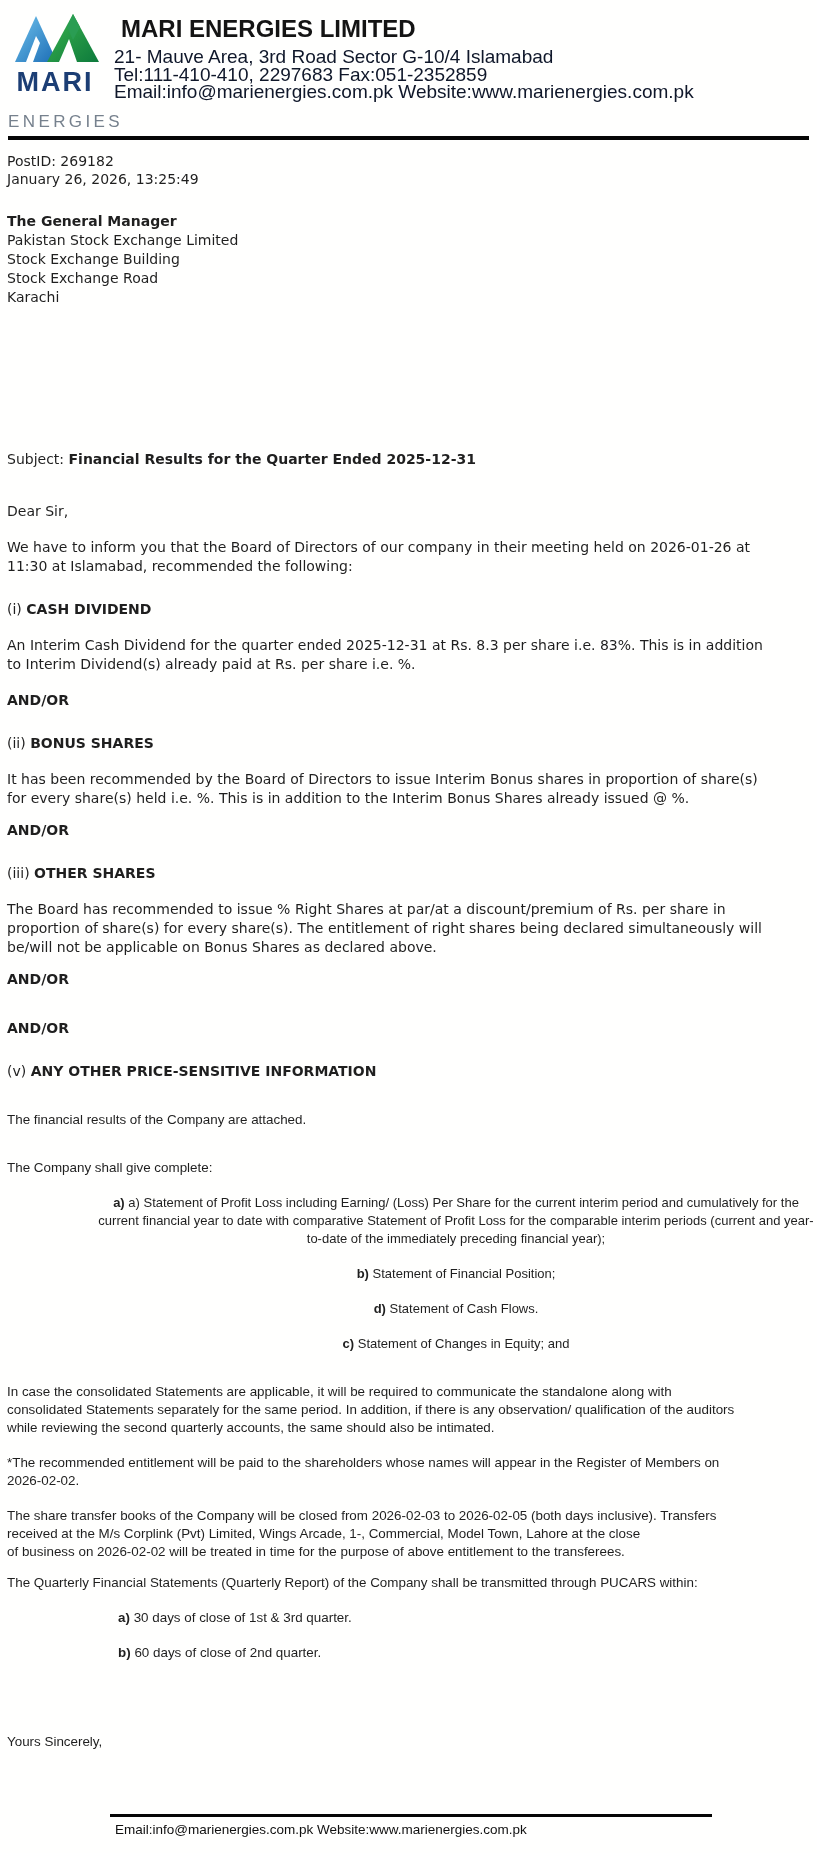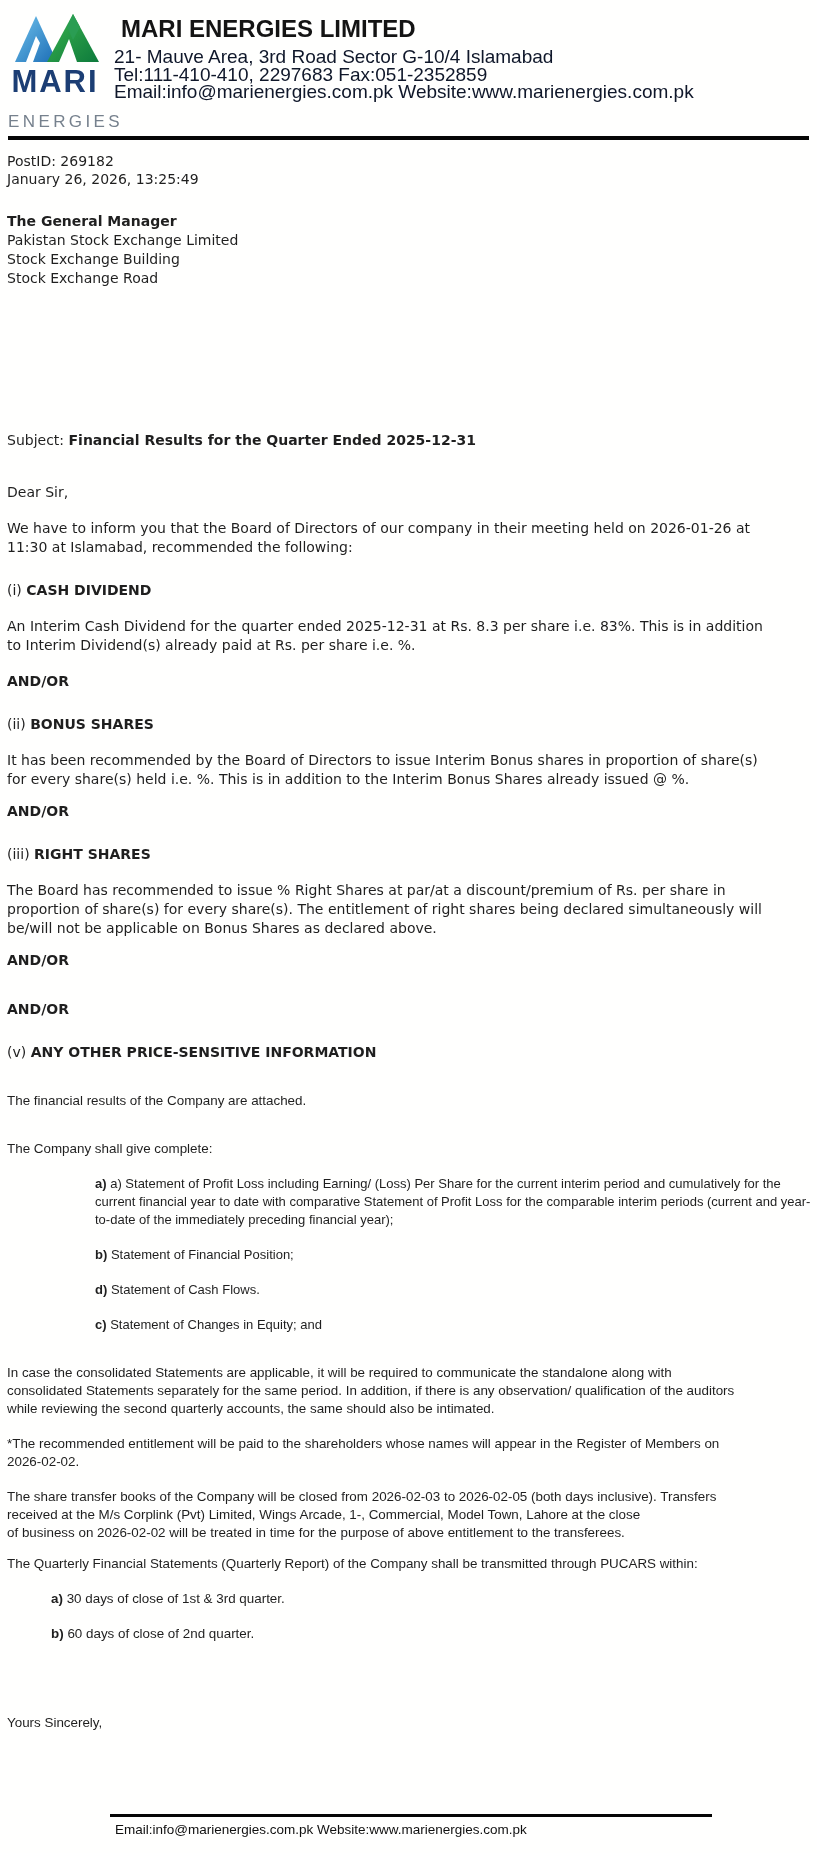--- a/index.html
+++ b/index.html
@@ -1,21 +1,21 @@
 <!DOCTYPE html>
 <html><head>
 <meta charset="utf-8">
 <style>
   html,body{margin:0;padding:0;background:#ffffff;}
   .page{position:relative;width:817px;height:1853px;background:#fffffe;overflow:hidden;
         color:#1f1f1f;}
   
   .header{display:flex;align-items:flex-start;padding:10px 8px 0 8px;}
   .logo{width:94px;flex:0 0 94px;text-align:center;}
-  .logo-word{font-family:"Liberation Sans",sans-serif;font-weight:bold;font-size:31px;
+  .logo-word{font-family:"Liberation Sans",sans-serif;font-weight:bold;font-size:27px;
              letter-spacing:2px;color:#1c3e74;line-height:26px;margin-top:2px;}
   .logo-subword{font-family:"Liberation Sans",sans-serif;font-size:17px;letter-spacing:3.4px;
              color:#76818d;line-height:14px;margin-top:20px;}
   .company{margin-left:12px;padding-top:6px;font-family:"Liberation Sans",sans-serif;}
   .company-name{font-size:24px;font-weight:bold;color:#141414;margin:0 0 6px 7px;line-height:26px;}
   .addr{font-size:19px;color:#0f172a;line-height:17.5px;}
   .header-rule{height:4px;background:#060606;margin:7px 8px 0 8px;}
   
   .content{padding:0 0 0 7px;}
   p{margin:17px 0 0 0;}
@@ -28,22 +28,22 @@
   .recipient{margin-top:24px;}
   .recipient p{margin:0;line-height:19px;}
   .b{font-weight:bold;}
   .subject{margin-top:143px;}
   .salutation{margin-top:33px;}
   .intro{}
   .sec-head{margin-top:24px;}
   .andor{font-weight:bold;}
   .mt-lg{margin-top:30px;}
   .mt-sm{margin-top:13px;}
-  .statement{margin-left:88px;max-width:585px;font-size:13px;}
-  .qitem{margin-left:44px;}
+  .statement{margin-left:88px;max-width:585px;font-size:13px;text-align:center;}
+  .qitem{margin-left:111px;}
   .pre{white-space:pre-line;}
   .signoff{margin-top:71px;}
   
   .footer{position:absolute;left:110px;top:1814px;width:602px;
           border-top:3px solid #050505;font-family:"Liberation Sans",sans-serif;}
   .footer-text{font-size:13.5px;color:#101010;padding:5px 0 0 5px;line-height:16px;}
 </style>
 </head>
 <body>
 
@@ -85,40 +85,41 @@
     <div class="meta upper">
       <p>PostID: 269182</p>
       <p>January 26, 2026, 13:25:49</p>
     </div>
 
     <div class="recipient upper">
       <p class="b">The General Manager</p>
       <p>Pakistan Stock Exchange Limited</p>
       <p>Stock Exchange Building</p>
       <p>Stock Exchange Road</p>
+      <p>Karachi</p>
     </div>
 
     <div class="upper">
       <p class="subject"><span>Subject:</span> <span class="b">Financial Results for the Quarter Ended 2025-12-31</span></p>
 
       <p class="salutation">Dear Sir,</p>
 
       <p class="intro">We have to inform you that the Board of Directors of our company in their meeting held on 2026-01-26 at 11:30 at Islamabad, recommended the following:</p>
 
       <p class="sec-head"><span>(i)</span> <span class="b">CASH DIVIDEND</span></p>
       <p>An Interim Cash Dividend for the quarter ended 2025-12-31 at Rs. 8.3 per share i.e. 83%. This is in addition to Interim Dividend(s) already paid at Rs. per share i.e. %.</p>
 
       <p class="andor">AND/OR</p>
 
       <p class="sec-head"><span>(ii)</span> <span class="b">BONUS SHARES</span></p>
       <p>It has been recommended by the Board of Directors to issue Interim Bonus shares in proportion of share(s) for every share(s) held i.e. %. This is in addition to the Interim Bonus Shares already issued @ %.</p>
 
       <p class="andor mt-sm">AND/OR</p>
 
-      <p class="sec-head"><span>(iii)</span> <span class="b">RIGHT SHARES</span></p>
+      <p class="sec-head"><span>(iii)</span> <span class="b">OTHER SHARES</span></p>
       <p>The Board has recommended to issue % Right Shares at par/at a discount/premium of Rs. per share in proportion of share(s) for every share(s). The entitlement of right shares being declared simultaneously will be/will not be applicable on Bonus Shares as declared above.</p>
 
       <p class="andor mt-sm">AND/OR</p>
 
 
       <p class="andor mt-lg">AND/OR</p>
 
       <p class="sec-head"><span>(v)</span> <span class="b">ANY OTHER PRICE-SENSITIVE INFORMATION</span></p>
     </div>
 

